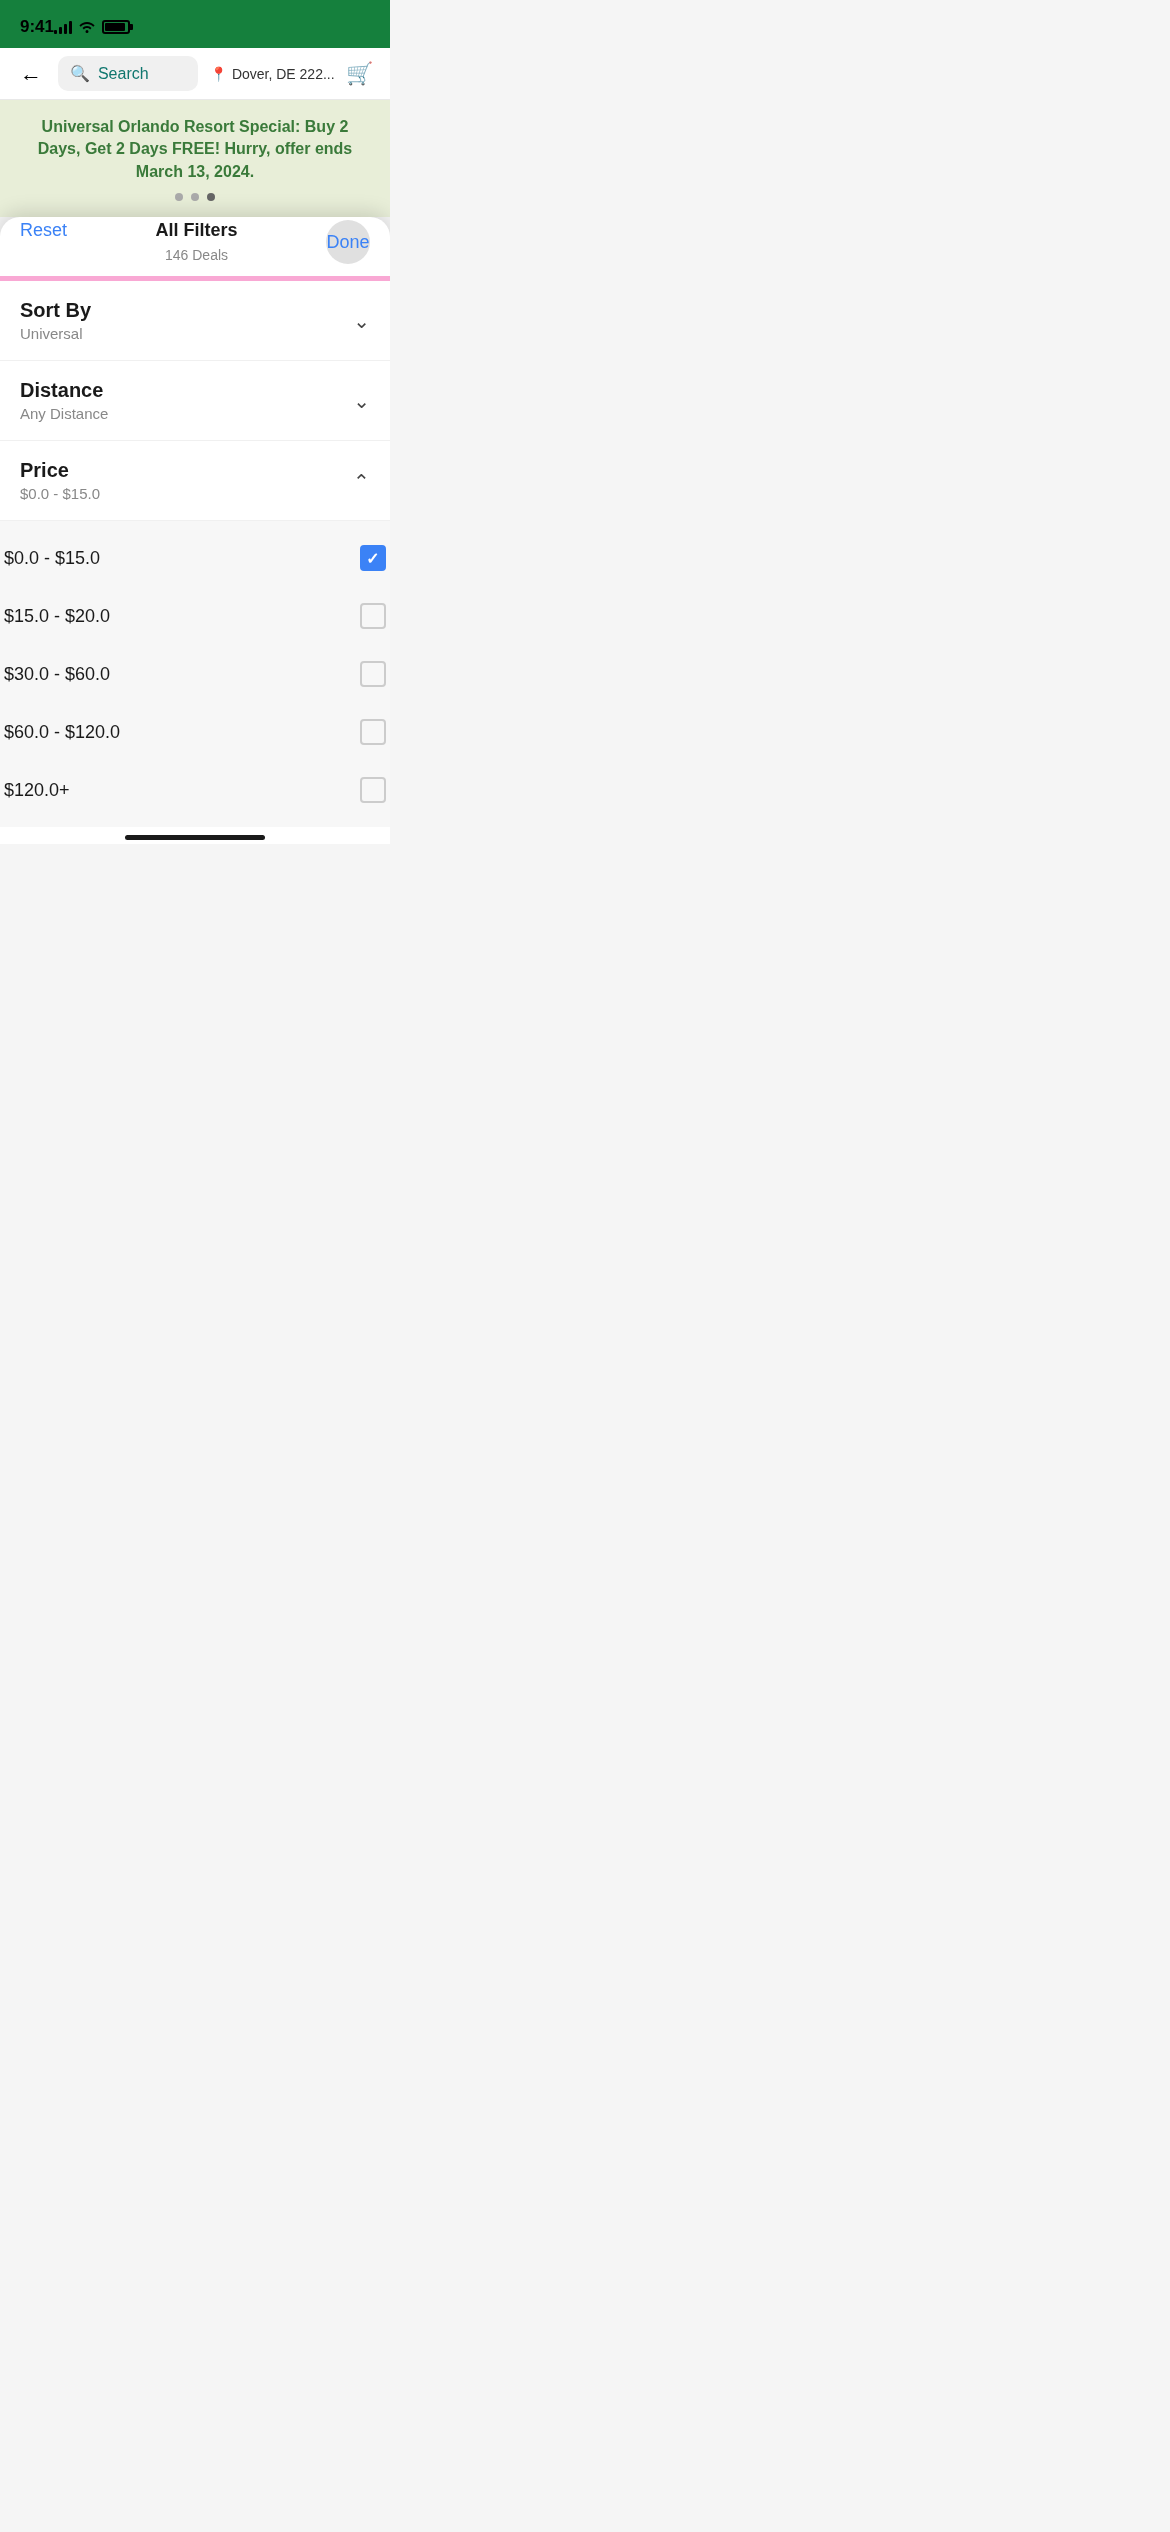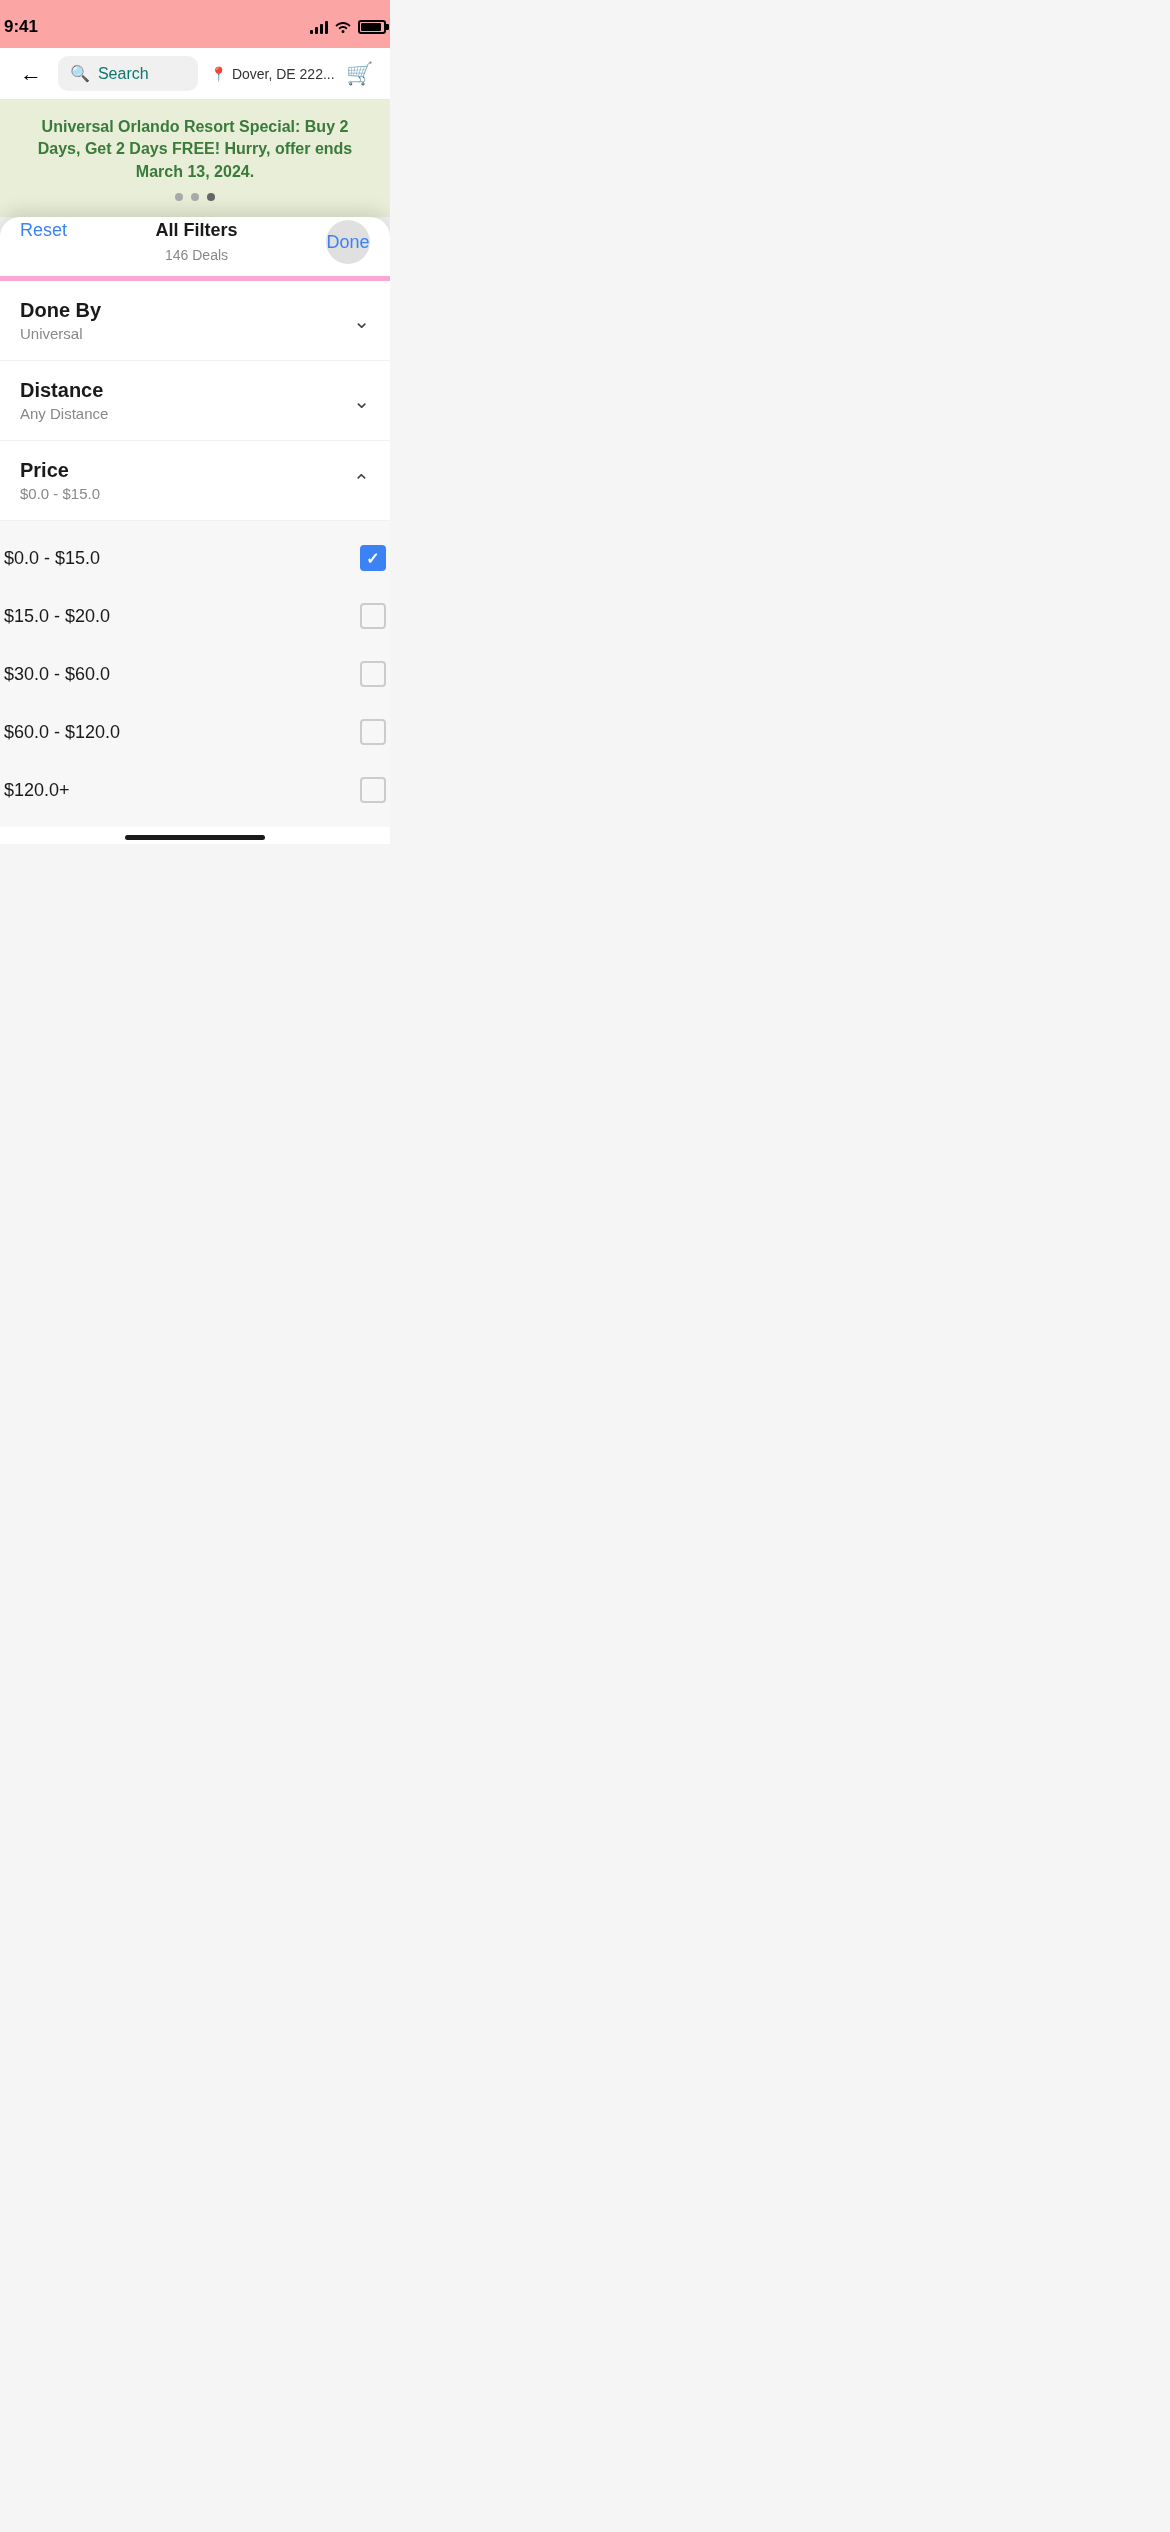--- a/index.html
+++ b/index.html
@@ -8,25 +8,24 @@
       font-family: -apple-system, BlinkMacSystemFont, 'Segoe UI', sans-serif;
       background: #f5f5f5;
       width: 390px;
       min-height: 844px;
       overflow-x: hidden;
       position: relative;
     }
 
     
     .status-bar {
-      background: #fca5a5;
-      display: flex;
-      justify-content: space-between;
-      align-items: center;
-      padding: 14px 4px 8px;
+      background: #15803d;
+      display: flex;
+      align-items: center;
+      padding: 14px 20px 8px;
       height: 48px;
     }
     .status-time {
       font-size: 17px;
       font-weight: 600;
       color: #000;
     }
     .status-icons {
       display: flex;
       align-items: center;
@@ -448,21 +447,21 @@
     <div class="filter-title-block">
       <div class="filter-title">All Filters</div>
       <div class="filter-count">146 Deals</div>
     </div>
     <div class="filter-done">Done</div>
   </div>
 
   <div class="filter-section">
     <div class="filter-section-header">
       <div>
-        <div class="filter-section-title">Done By</div>
+        <div class="filter-section-title">Sort By</div>
         <div class="filter-section-subtitle">Universal</div>
       </div>
       <span class="chevron">⌄</span>
     </div>
   </div>
 
   <div class="filter-section">
     <div class="filter-section-header">
       <div>
         <div class="filter-section-title">Distance</div>

